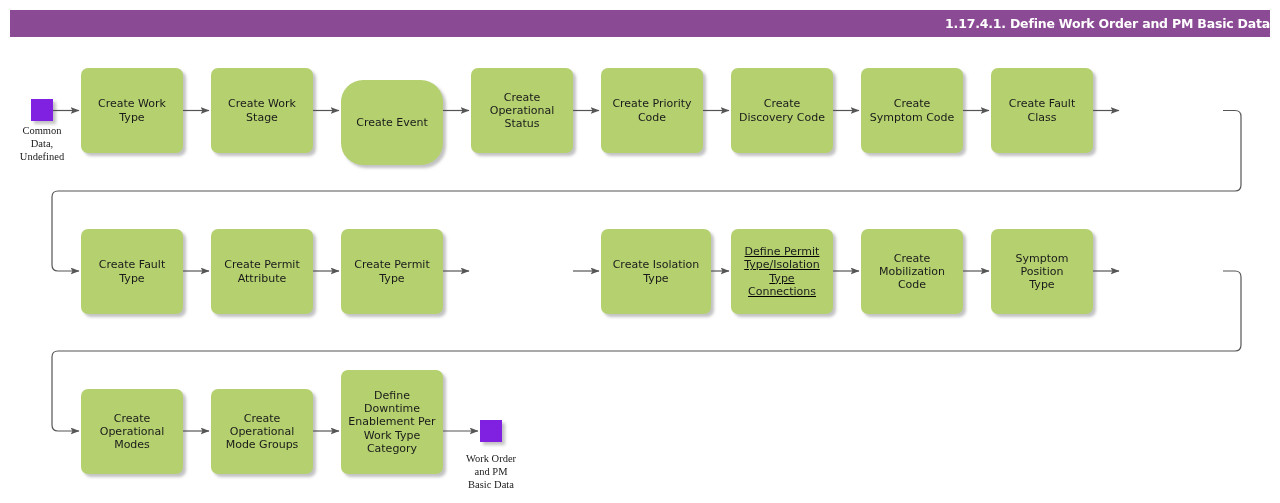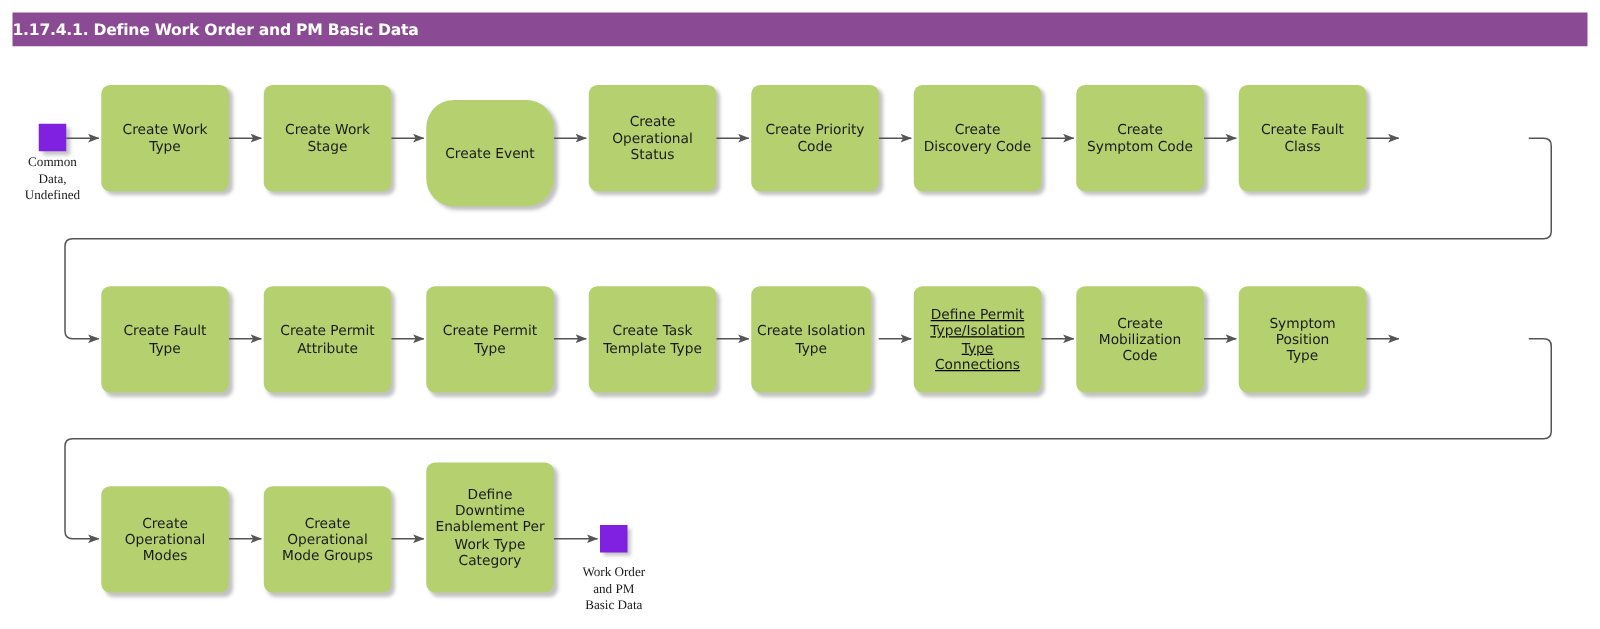--- a/index.html
+++ b/index.html
@@ -24,21 +24,21 @@
   
   #title-bar {
     position: absolute;
     left: 10px;
     top: 10px;
     width: 1260px;
     height: 27px;
     background: #8b4a94;
     display: flex;
     align-items: center;
-    justify-content: flex-start;
+    justify-content: flex-end;
   }
   #title-bar .title-text {
     color: #ffffff;
     font-size: 12.5px;
     font-weight: bold;
     letter-spacing: -0.2px;
     font-family: "DejaVu Sans", sans-serif;
     white-space: nowrap;
   }
 
@@ -195,25 +195,21 @@
 Type</span>
   </div>
   <div class="node" style="left:211px; top:229px; width:102px; height:85px;">
     <span class="node-label">Create Permit
 Attribute</span>
   </div>
   <div class="node" style="left:341px; top:229px; width:102px; height:85px;">
     <span class="node-label">Create Permit
 Type</span>
   </div>
-  <div class="node" style="left:471px; top:229px; width:102px; height:85px;">
-    <span class="node-label">Create Task
-Template Type</span>
-  </div>
-  <div class="node" style="left:601px; top:229px; width:96px; height:85px;">
+  <div class="node" style="left:601px; top:229px; width:110px; height:85px;">
     <span class="node-label">Create Isolation
 Type</span>
   </div>
   <div class="node" style="left:731px; top:229px; width:102px; height:85px;text-decoration:underline;">
     <span class="node-label">Define Permit
 Type/Isolation
 Type
 Connections</span>
   </div>
   <div class="node" style="left:861px; top:229px; width:102px; height:85px;">

